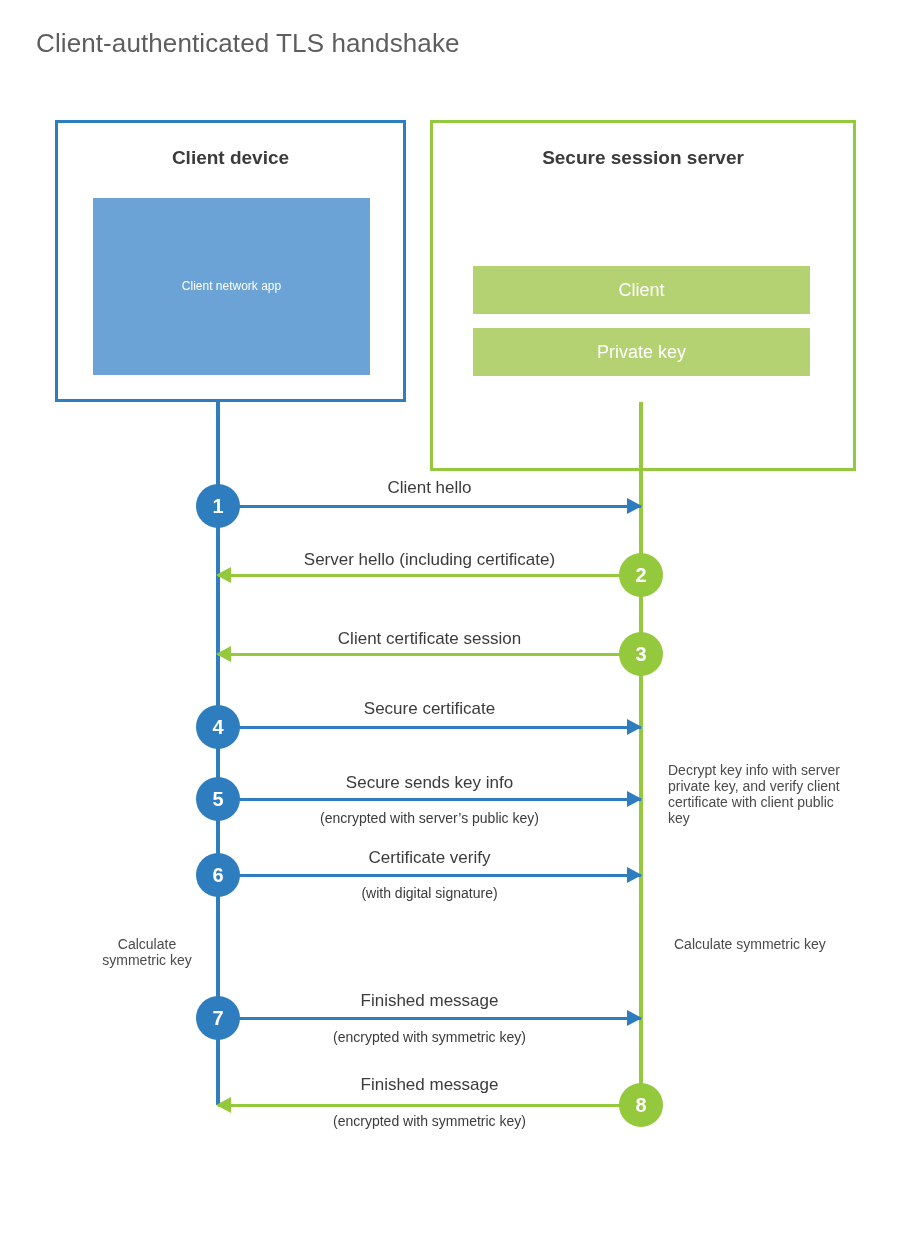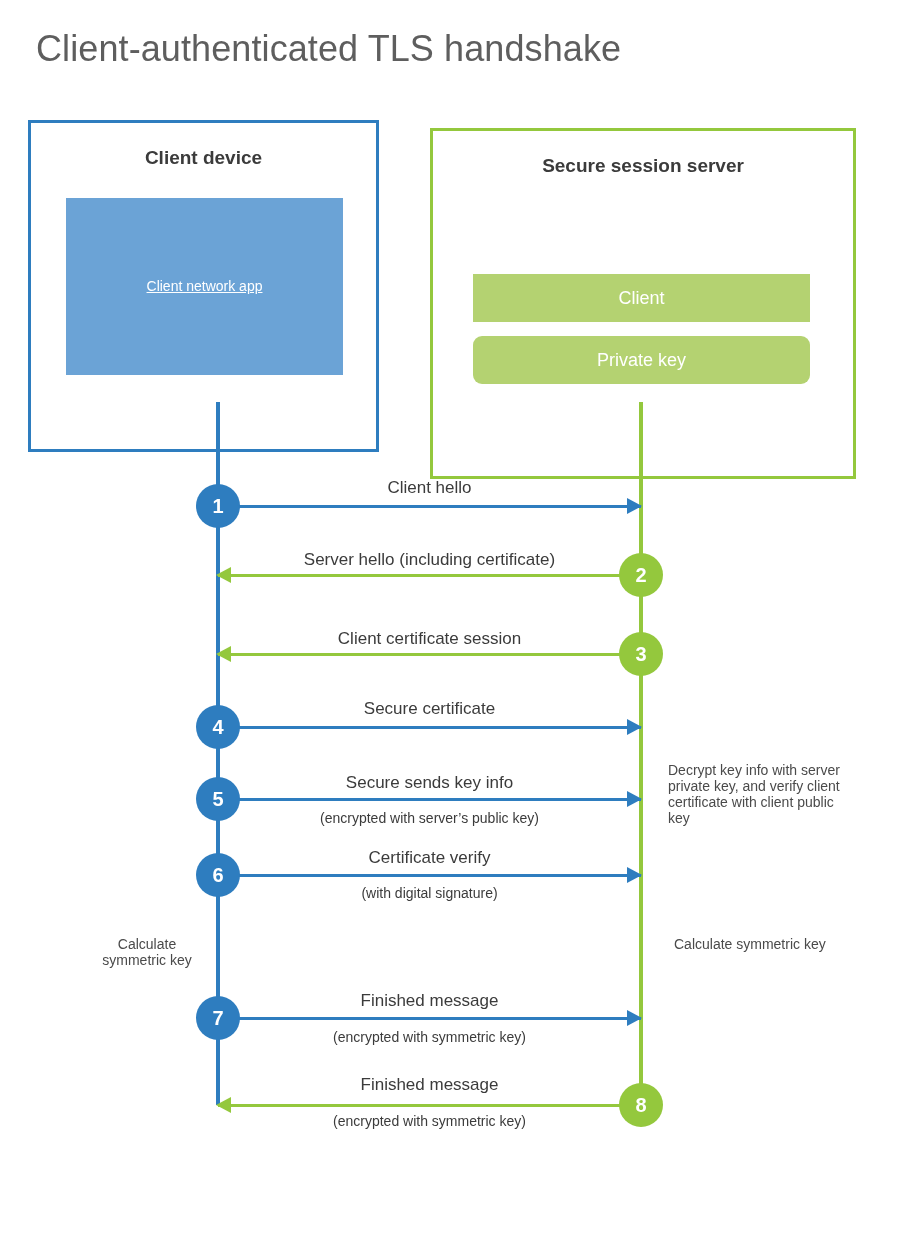--- a/index.html
+++ b/index.html
@@ -17,40 +17,40 @@
     height: 1256px;
     background: #ffffff;
     overflow: hidden;
   }
 
   
   #page-title {
     position: absolute;
     left: 36px;
     top: 28px;
-    font-size: 36px;
+    font-size: 26px;
     font-weight: 400;
     color: #5e5e5e;
     letter-spacing: .1px;
     white-space: nowrap;
   }
 
   
   .party-box {
     position: absolute;
     background: #ffffff;
     box-sizing: border-box;
   }
   #client-box {
-    left: 28px; top: 120px;
-    width: 351px; height: 332px;
+    left: 55px; top: 120px;
+    width: 351px; height: 282px;
     border: 3px solid #2e7dbf;
   }
   #server-box {
-    left: 430px; top: 128px;
+    left: 430px; top: 120px;
     width: 426px; height: 351px;
     border: 3px solid #94c83d;
   }
   .party-title {
     position: absolute;
     left: 0; right: 0;
     top: 24px;
     text-align: center;
     font-size: 19px;
     font-weight: bold;
@@ -59,47 +59,46 @@
 
   
   #client-app {
     position: absolute;
     left: 35px;
     top: 75px;
     width: 277px;
     height: 177px;
     background: #6ba3d6;
     color: #ffffff;
-    font-size: 14px;
+    font-size: 12px;
     line-height: 25px;
     text-align: center;
     display: flex;
     align-items: center;
     justify-content: center;
     box-sizing: border-box;
-    text-decoration: underline;
   }
 
   
   .server-bar {
     position: absolute;
     left: 40px;
     width: 337px;
     height: 48px;
     background: #b4d271;
     color: #ffffff;
     font-size: 18px;
     display: flex;
     align-items: center;
     justify-content: center;
     box-sizing: border-box;
   }
   #server-bar-0 { top: 81px; }
   #server-bar-1 { top: 143px; }
-  #server-bar-2 { top: 205px; border-radius: 9px; }
+  #server-bar-2 { top: 205px; }
 
   
   .lifeline {
     position: absolute;
     width: 4px;
   }
   #client-lifeline {
     left: 216px;
     top: 402px;
     height: 703px;

